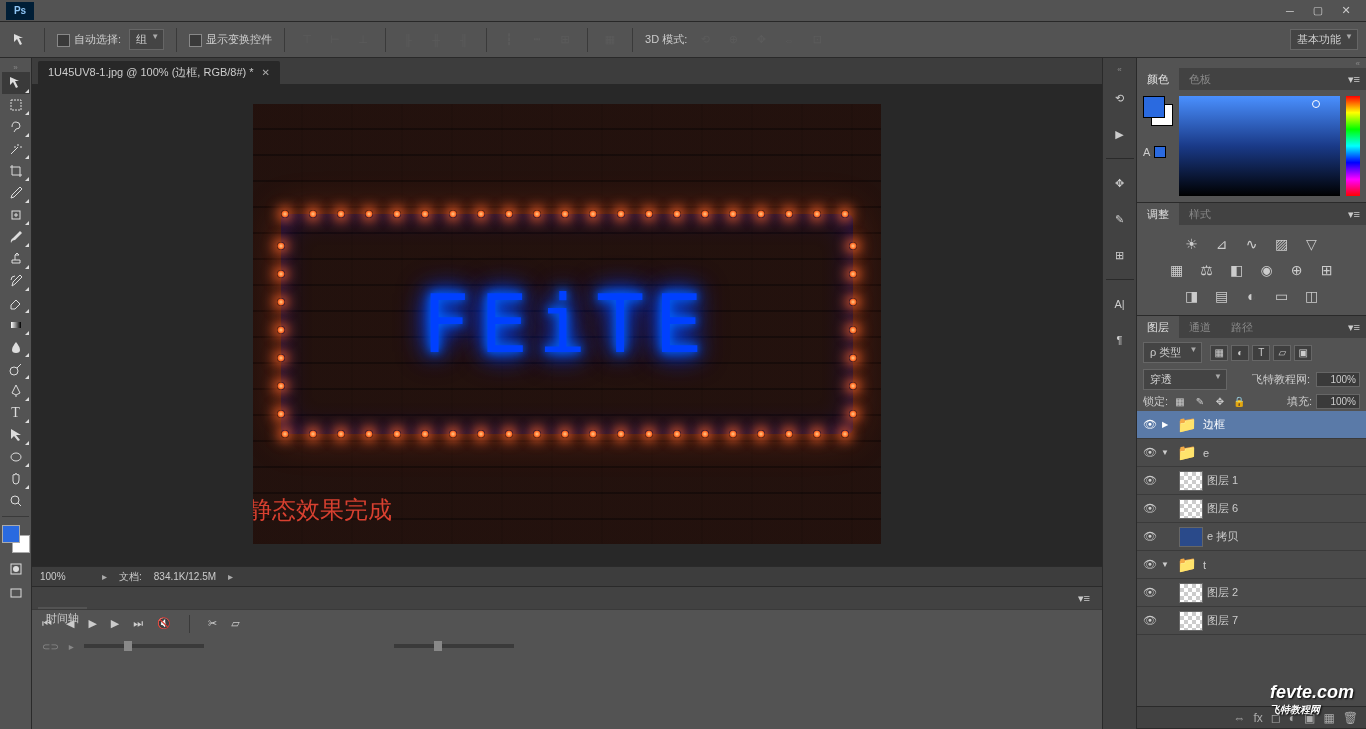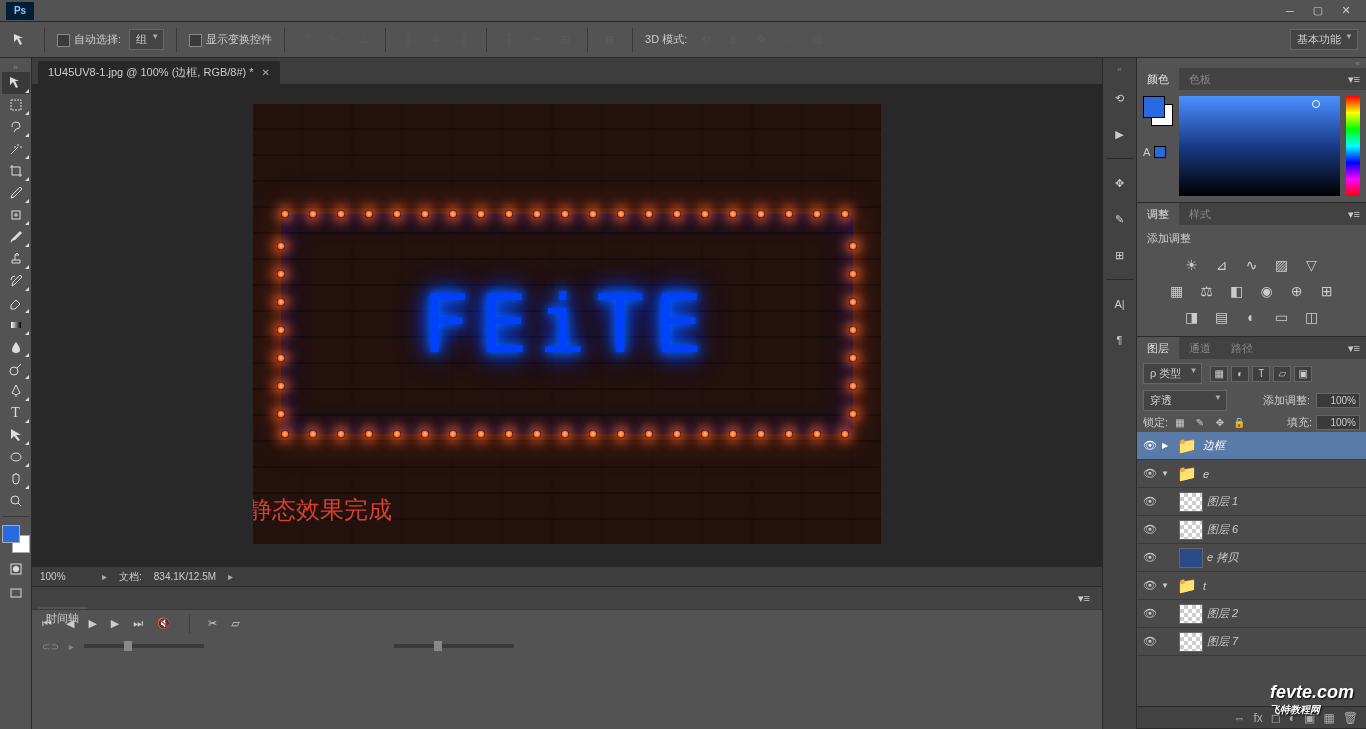--- a/index.html
+++ b/index.html
@@ -115,21 +115,21 @@
 .lock-icon { width: 16px; height: 14px; display: flex; align-items: center; justify-content: center; cursor: pointer; font-size: 10px; }
 .layers-list { flex: 1; overflow-y: auto; background: #4a4a4a; }
 .layer-row { height: 28px; display: flex; align-items: center; padding: 0 4px; border-bottom: 1px solid #3a3a3a; cursor: pointer; }
 .layer-row.selected { background: #5a7aa8; color: #fff; }
 .eye { width: 18px; text-align: center; cursor: pointer; }
 .layer-indent { display: inline-block; }
 .layer-toggle { width: 12px; text-align: center; cursor: pointer; font-size: 8px; }
 .layer-thumb { width: 24px; height: 20px; background: repeating-conic-gradient(#ccc 0 25%, #fff 0 50%) 0 0/8px 8px; border: 1px solid #666; margin: 0 4px; flex-shrink: 0; }
 .layer-thumb.folder { background: none; border: none; display: flex; align-items: center; justify-content: center; color: #c29a5b; font-size: 16px; }
 .layer-thumb.blue { background: #2a4a8a; }
-.layer-name { flex: 1; overflow: hidden; text-overflow: ellipsis; white-space: nowrap; font-style: italic; }
+.layer-name { flex: 1; overflow: hidden; text-overflow: ellipsis; white-space: nowrap; }
 .layers-footer { height: 22px; display: flex; align-items: center; justify-content: flex-end; gap: 8px; padding: 0 8px; background: #424242; border-top: 1px solid #2a2a2a; }
 .lf-icon { cursor: pointer; color: #aaa; font-size: 12px; }
 .watermark { position: absolute; bottom: 12px; right: 12px; font-size: 18px; font-weight: bold; color: #fff; text-shadow: 1px 1px 2px #000; font-style: italic; pointer-events: none; }
 .watermark small { font-size: 10px; display: block; }
 
 svg { width: 16px; height: 16px; }
 </style>
 </head>
 <body>
 
@@ -479,21 +479,20 @@
         </div>
       </div>
 
       <div class="panel">
         <div class="panel-tabs">
           <div class="panel-tab active">调整</div>
           <div class="panel-tab">样式</div>
           <div class="panel-menu">▾≡</div>
         </div>
         <div class="adj-body">
-          <div style="padding-bottom:6px">添加调整</div>
           <div class="adj-row">
             <div class="adj-icon">☀</div>
             <div class="adj-icon">⊿</div>
             <div class="adj-icon">∿</div>
             <div class="adj-icon">▨</div>
             <div class="adj-icon">▽</div>
           </div>
           <div class="adj-row">
             <div class="adj-icon">▦</div>
             <div class="adj-icon">⚖</div>
@@ -524,21 +523,21 @@
           <div class="filter-icons">
             <div class="filter-icon">▦</div>
             <div class="filter-icon">◐</div>
             <div class="filter-icon">T</div>
             <div class="filter-icon">▱</div>
             <div class="filter-icon">▣</div>
           </div>
         </div>
         <div class="layers-row2">
           <div class="dropdown">穿透</div>
-          <span style="margin-left:auto">添加调整:</span>
+          <span style="margin-left:auto">飞特教程网:</span>
           <input class="pct-input" value="100%" style="">
         </div>
         <div class="lock-icons">
           <span>锁定:</span>
           <div class="lock-icon">▦</div>
           <div class="lock-icon">✎</div>
           <div class="lock-icon">✥</div>
           <div class="lock-icon">🔒</div>
           <span style="margin-left:auto">填充:</span>
           <input class="pct-input" value="100%" style="">

